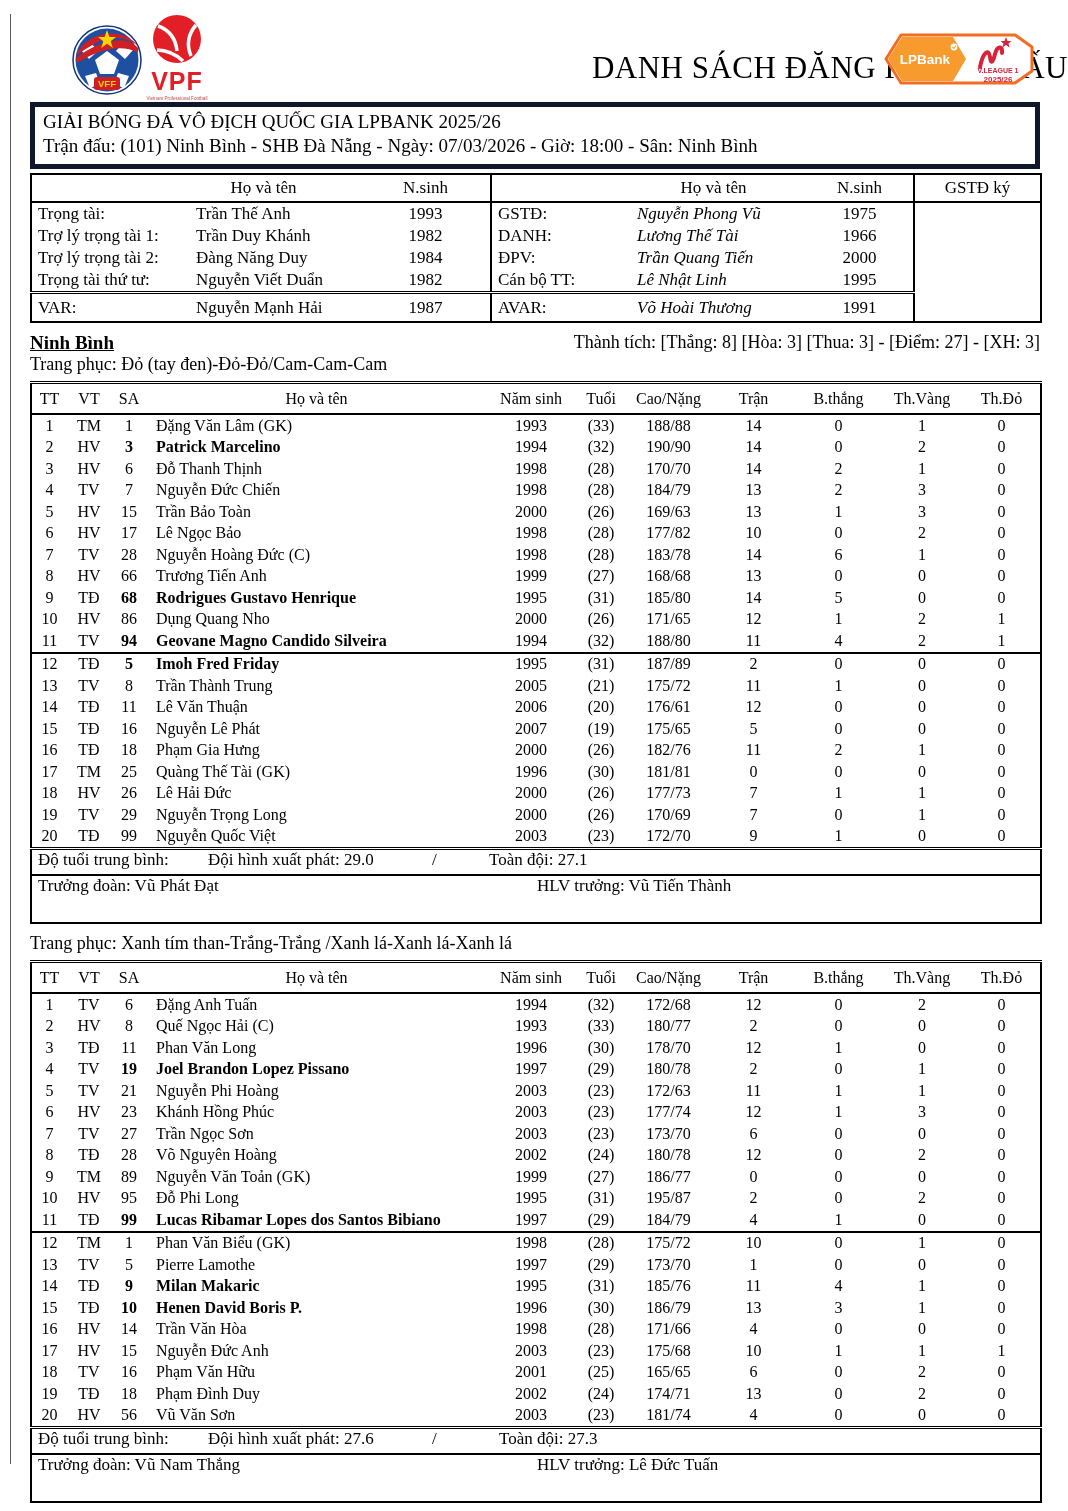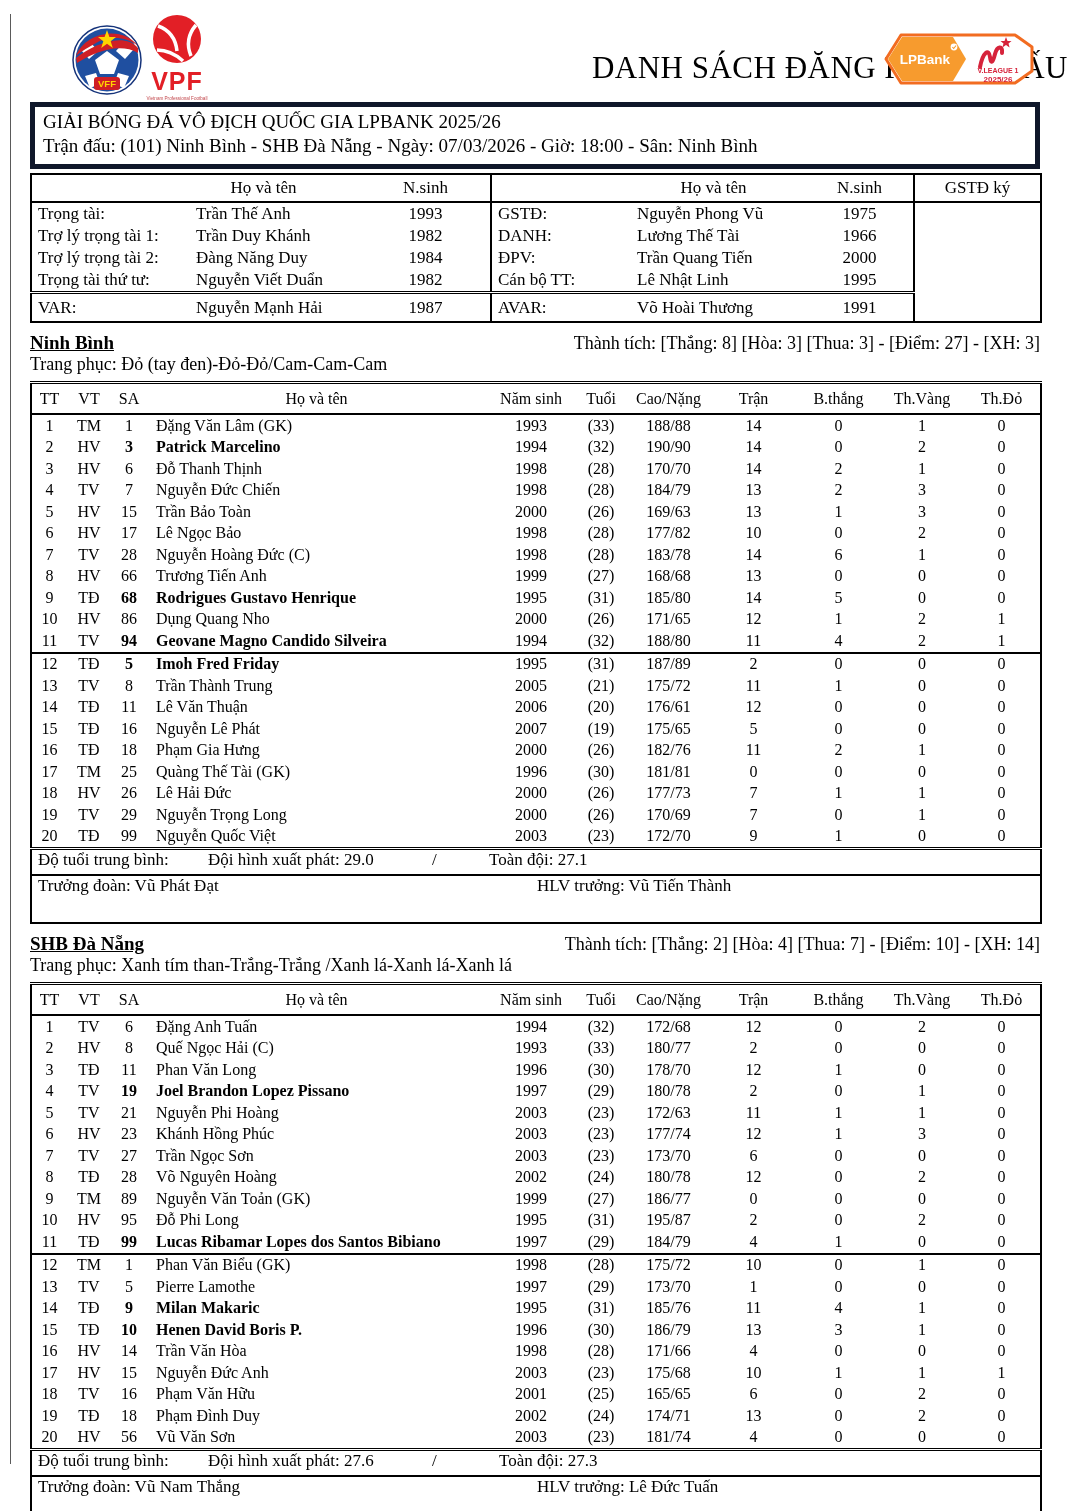--- a/index.html
+++ b/index.html
@@ -18,29 +18,29 @@
   .box{margin:0 28px 0 30px;border:5px solid #0f172a;padding:3px 8px 6px;}
   .box .l1,.box .l2{font-size:19px;line-height:24px;white-space:nowrap;}
 
   
   .offt{margin:4px 28px 0 30px;border-collapse:collapse;table-layout:fixed;width:1010px;font-size:17px;}
   .offt{border:2px solid #000;}
   .offt th,.offt td{padding:0 2px;font-weight:normal;white-space:nowrap;overflow:visible;}
   .offt tr.hrow th{height:26px;border-bottom:2px solid #000;text-align:center;}
   .offt td.lab{text-align:left;padding-left:6px;}
   .offt td.nm1{text-align:left;padding-left:30px;}
-  .offt td.nm2{text-align:left;padding-left:16px;}
+  .offt td.nm2{text-align:left;padding-left:16px;font-style:italic;}
   .offt td.yr{text-align:center;}
   .offt .vdiv{border-left:2px solid #000;}
   .offt tr.brow td{height:22px;}
   .offt tr.vrow td{border-top:3px double #000;height:27px;}
 
   
   .team{margin:9px 28px 0 30px;}
-  .team-head{display:flex;justify-content:space-between;align-items:center;}
+  .team-head{display:flex;justify-content:space-between;align-items:flex-start;}
   .tname{font-size:19px;font-weight:bold;text-decoration:underline;white-space:nowrap;}
   .trec{font-size:18px;white-space:nowrap;}
   .kit{font-size:18px;margin-top:0;white-space:nowrap;}
 
   .roster{border-collapse:collapse;table-layout:fixed;width:1010px;margin-top:6px;font-size:16px;
           border:2px solid #000;border-top:3px double #000;}
   .roster th{font-weight:normal;height:27px;border-bottom:2px solid #000;white-space:nowrap;overflow:visible;text-align:center;}
   .roster td{height:21.5px;padding:0;text-align:center;white-space:nowrap;overflow:visible;}
   .roster td.nm{text-align:left;padding-left:9px;}
   .roster tbody.subs{border-top:2.5px solid #000;}
@@ -483,24 +483,20 @@
               <span class="abs" style="left:6px">Trưởng đoàn: Vũ Phát Đạt</span>
               <span class="abs" style="left:505px">HLV trưởng: Vũ Tiến Thành</span>
             </div>
           </td>
         </tr>
       </tbody>
     </table>
   </div>
 
   <div class="team">
-    <div class="team-head">
-      <span class="tname">SHB Đà Nẵng</span>
-      <span class="trec">Thành tích: [Thắng: 2] [Hòa: 4] [Thua: 7] - [Điểm: 10] - [XH: 14]</span>
-    </div>
     <div class="kit">Trang phục: Xanh tím than-Trắng-Trắng /Xanh lá-Xanh lá-Xanh lá</div>
 
     <table class="roster">
       <colgroup>
         <col style="width:36px">
           <col style="width:44px">
           <col style="width:36px">
           <col style="width:339px">
         <col style="width:90px">
           <col style="width:50px">

